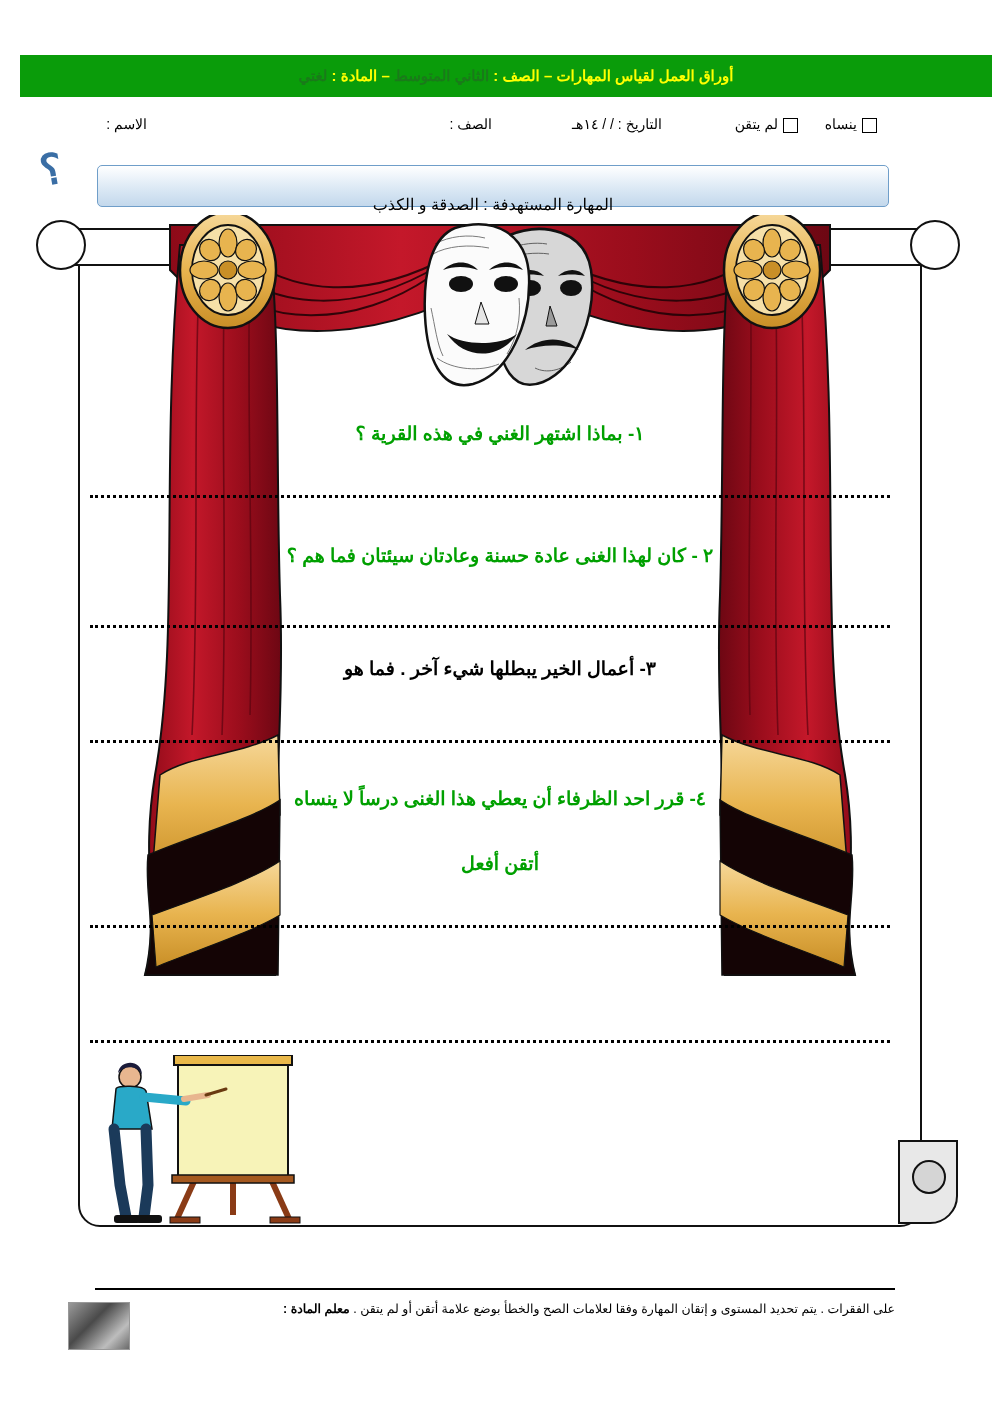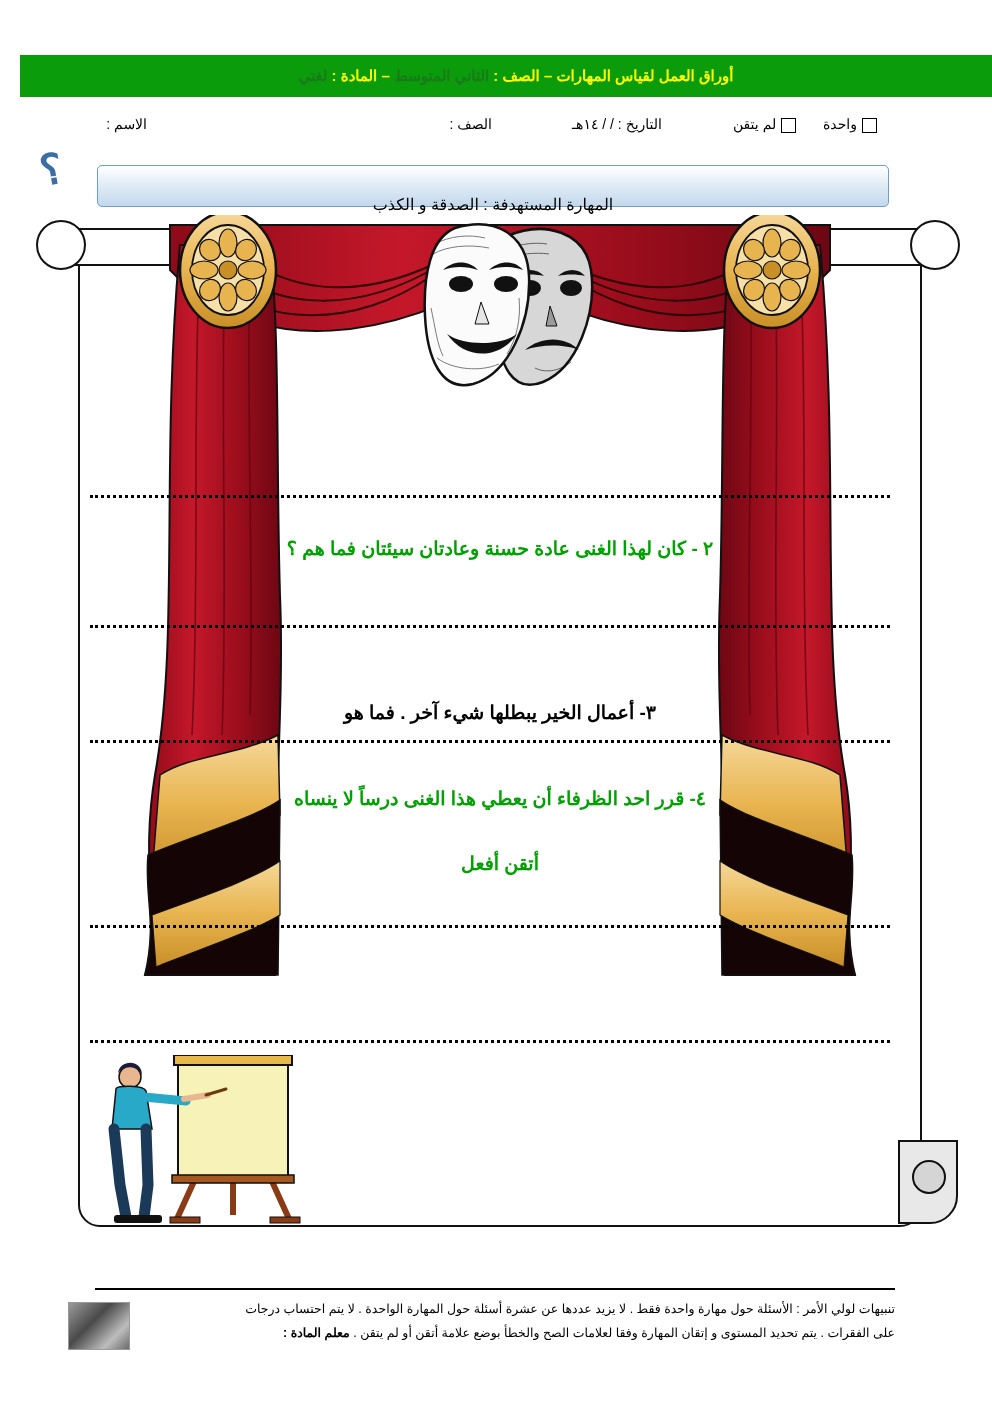--- a/index.html
+++ b/index.html
@@ -98,21 +98,21 @@
   
   .q-area{
     position:absolute;left:90px;top:400px;width:820px;height:660px;
     direction:rtl;
   }
   .q{
     position:absolute;width:820px;text-align:center;
     font-weight:bold;font-size:19px;line-height:1.5;
   }
   .q.green{color:#00a000;}
-  .q.black{color:#000000;margin-top:44px;}
+  .q.black{color:#000000;}
   .dots{
     position:absolute;left:0;width:800px;height:1px;
     border-top:3px dotted #000;
   }
   
   .easel{position:absolute;left:100px;top:1055px;width:260px;height:170px;}
   
   .foot-rule{
     position:absolute;left:95px;top:1288px;width:800px;height:0;
     border-top:2px solid #000;
@@ -143,21 +143,21 @@
   </div>
 </div>
 
 <div class="info-row">
   <div class="cell info-name">الاسم :</div>
   <div class="cell info-class">الصف :</div>
   <div class="cell info-date">
     <span>التاريخ :   /   /   ١٤</span><span>هـ</span>
   </div>
   <div class="cell info-mark">
-    <span class="chk"></span><span>واحدة</span>
+    <span class="chk"></span><span>ينساه</span>
     <span style="display:inline-block;width:14px"></span>
     <span class="chk"></span><span>لم يتقن</span>
   </div>
 </div>
 
 <div class="qmark">؟</div>
 
 <div class="skill-banner">
   <div class="stext">المهارة المستهدفة :    الصدقة و الكذب</div>
 </div>
@@ -291,23 +291,24 @@
       <path d="M38,36 C52,28 74,26 94,30"></path>
       <path d="M42,140 C58,152 86,154 104,146"></path>
       <path d="M36,90 C40,108 42,126 48,138"></path>
       <path d="M124,80 C126,100 122,120 112,136"></path>
     </g>
   </g>
 </svg>
 
 <div class="q-area">
 
+  <div class="q green" style="top:20px">١- بماذا اشتهر الغني في هذه القرية ؟</div>
   <div class="dots" style="top:95px"></div>
 
-  <div class="q green" style="top:135px">٢ - كان لهذا الغنى عادة حسنة وعادتان سيئتان فما هم ؟</div>
+  <div class="q green" style="top:142px">٢ - كان لهذا الغنى عادة حسنة وعادتان سيئتان فما هم ؟</div>
   <div class="dots" style="top:225px"></div>
 
   <div class="q black" style="top:255px">٣- أعمال الخير يبطلها شيء آخر . فما هو</div>
   <div class="dots" style="top:340px"></div>
 
   <div class="q green" style="top:385px">٤- قرر احد الظرفاء أن يعطي هذا الغنى درساً لا ينساه</div>
   <div class="q green" style="top:450px">أتقن أفعل</div>
   <div class="dots" style="top:525px"></div>
 
   <div class="dots" style="top:640px"></div>
@@ -333,18 +334,17 @@
   <path d="M106,40 L126,34" stroke="#6a3a10" stroke-width="3" stroke-linecap="round"></path>
   <path d="M14,74 L20,130 L26,162" stroke="#1b3a5a" stroke-width="11" fill="none" stroke-linecap="round"></path>
   <path d="M46,74 L48,130 L44,162" stroke="#1b3a5a" stroke-width="11" fill="none" stroke-linecap="round"></path>
   <rect x="14" y="160" width="26" height="8" rx="3" fill="#111"></rect>
   <rect x="36" y="160" width="26" height="8" rx="3" fill="#111"></rect>
 </svg>
 
 <div class="foot-rule"></div>
 <div class="foot-img"></div>
 <div class="foot-note">
-  <div>تنبيهات لولي الأمر  :  الأسئلة حول مهارة واحدة فقط . لا يزيد عددها عن عشرة أسئلة حول المهارة الواحدة .  لا يتم احتساب درجات</div>
   <div>
     <span>على الفقرات . يتم تحديد المستوى و إتقان المهارة  وفقا لعلامات الصح والخطأ بوضع علامة أتقن أو لم يتقن .</span>
     <b>معلم المادة :</b>
   </div>
 </div>
 
 </body></html>

